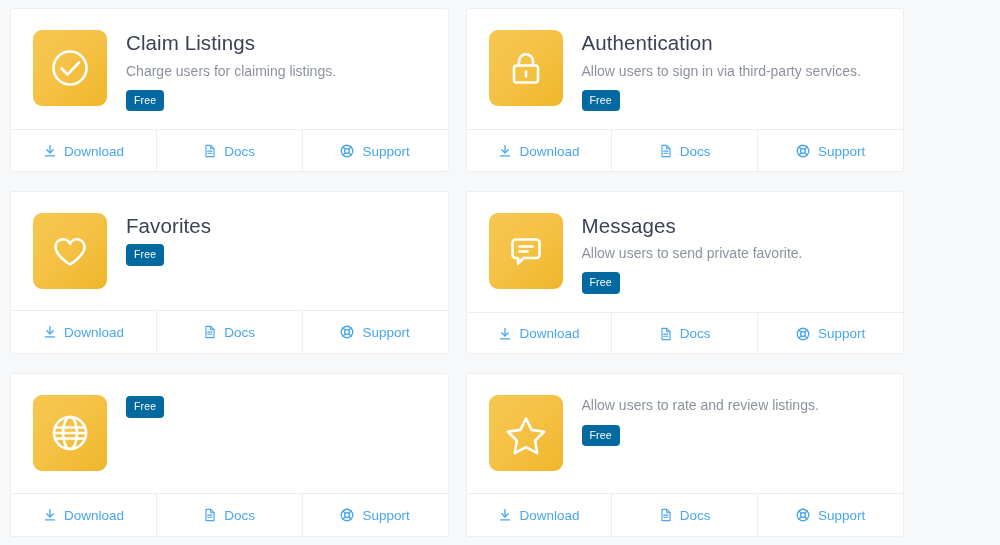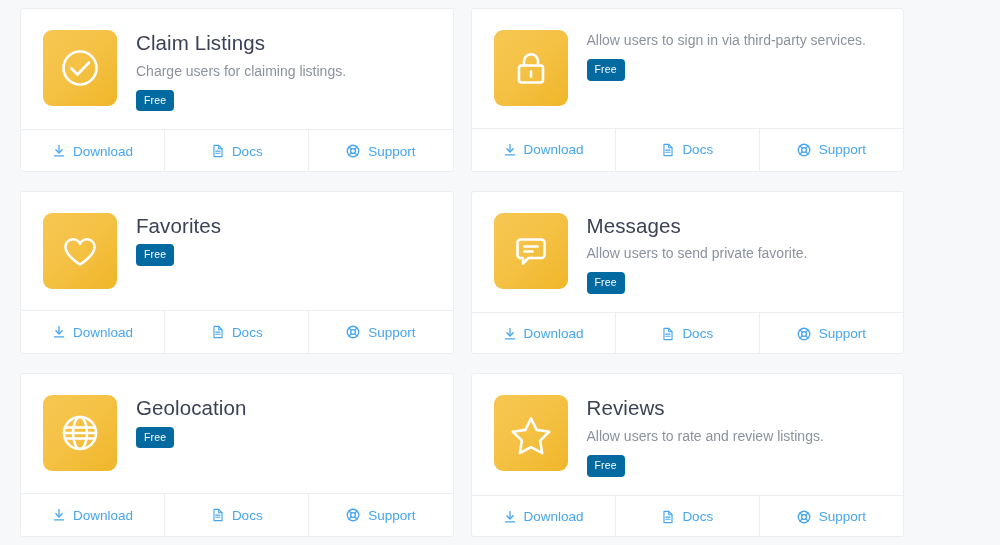--- a/index.html
+++ b/index.html
@@ -12,21 +12,21 @@
     font-family: "Liberation Sans", sans-serif;
     overflow: hidden;
   }
 
   .grid {
     display: grid;
     grid-template-columns: 1fr 1fr;
     grid-template-rows: 1fr 1fr 1fr;
     column-gap: 17px;
     row-gap: 19px;
-    padding: 8px 8px 8px 20px;
+    padding: 8px 8px 8px 10px;
     width: 912px;
     height: 545px;
     border-radius: 6px;
   }
 
   .card {
     background: #ffffff;
     border: 1px solid #eceef0;
     border-radius: 3px;
     display: flex;
@@ -177,20 +177,21 @@
   <div class="card">
     <div class="card-body">
       <div class="icon-tile">
         <svg width="44" height="44" viewBox="0 0 44 44" fill="none" stroke="#ffffff" stroke-width="2.6" stroke-linecap="round" stroke-linejoin="round">
           <rect x="10" y="19.5" width="24" height="17" rx="2.5"></rect>
           <path d="M15 19.5 v-4.2 a7 7 0 0 1 14 0 v4.2"></path>
           <line x1="22" y1="25.5" x2="22" y2="30.5"></line>
         </svg>
       </div>
       <div class="card-text">
+        <h3 class="card-title">Authentication</h3>
         <p class="card-desc">Allow users to sign in via third-party services.</p>
         <span class="badge">Free</span>
       </div>
     </div>
     <div class="card-footer">
       <a class="footer-btn">
         <span>
           <svg width="14" height="14" viewBox="0 0 16 16" fill="none" stroke="#48a6f0" stroke-width="1.5" stroke-linecap="round" stroke-linejoin="round">
             <line x1="8" y1="1.8" x2="8" y2="10"></line>
             <polyline points="4.4,6.6 8,10.2 11.6,6.6"></polyline>
@@ -334,21 +335,20 @@
       <div class="icon-tile">
         <svg width="44" height="44" viewBox="0 0 44 44" fill="none" stroke="#ffffff" stroke-width="2.6" stroke-linecap="round" stroke-linejoin="round">
           <circle cx="22" cy="22" r="16"></circle>
           <ellipse cx="22" cy="22" rx="7" ry="16"></ellipse>
           <line x1="7" y1="16.5" x2="37" y2="16.5"></line>
           <line x1="6" y1="22" x2="38" y2="22"></line>
           <line x1="7" y1="27.5" x2="37" y2="27.5"></line>
         </svg>
       </div>
       <div class="card-text">
-        <h3 class="card-title">Geolocation</h3>
         <span class="badge">Free</span>
       </div>
     </div>
     <div class="card-footer">
       <a class="footer-btn">
         <span>
           <svg width="14" height="14" viewBox="0 0 16 16" fill="none" stroke="#48a6f0" stroke-width="1.5" stroke-linecap="round" stroke-linejoin="round">
             <line x1="8" y1="1.8" x2="8" y2="10"></line>
             <polyline points="4.4,6.6 8,10.2 11.6,6.6"></polyline>
             <line x1="2.8" y1="13.6" x2="13.2" y2="13.6"></line>
@@ -384,21 +384,20 @@
   </div>
 
   <div class="card">
     <div class="card-body">
       <div class="icon-tile">
         <svg width="44" height="44" viewBox="0 0 44 44" fill="none" stroke="#ffffff" stroke-width="2.6" stroke-linecap="round" stroke-linejoin="round">
           <polygon points="22,7.5 27.6,18.9 40.2,20.7 31.1,29.6 33.2,42.1 22,36.2 10.8,42.1 12.9,29.6 3.8,20.7 16.4,18.9"></polygon>
         </svg>
       </div>
       <div class="card-text">
-        <h3 class="card-title">Reviews</h3>
         <p class="card-desc">Allow users to rate and review listings.</p>
         <span class="badge">Free</span>
       </div>
     </div>
     <div class="card-footer">
       <a class="footer-btn">
         <span>
           <svg width="14" height="14" viewBox="0 0 16 16" fill="none" stroke="#48a6f0" stroke-width="1.5" stroke-linecap="round" stroke-linejoin="round">
             <line x1="8" y1="1.8" x2="8" y2="10"></line>
             <polyline points="4.4,6.6 8,10.2 11.6,6.6"></polyline>

